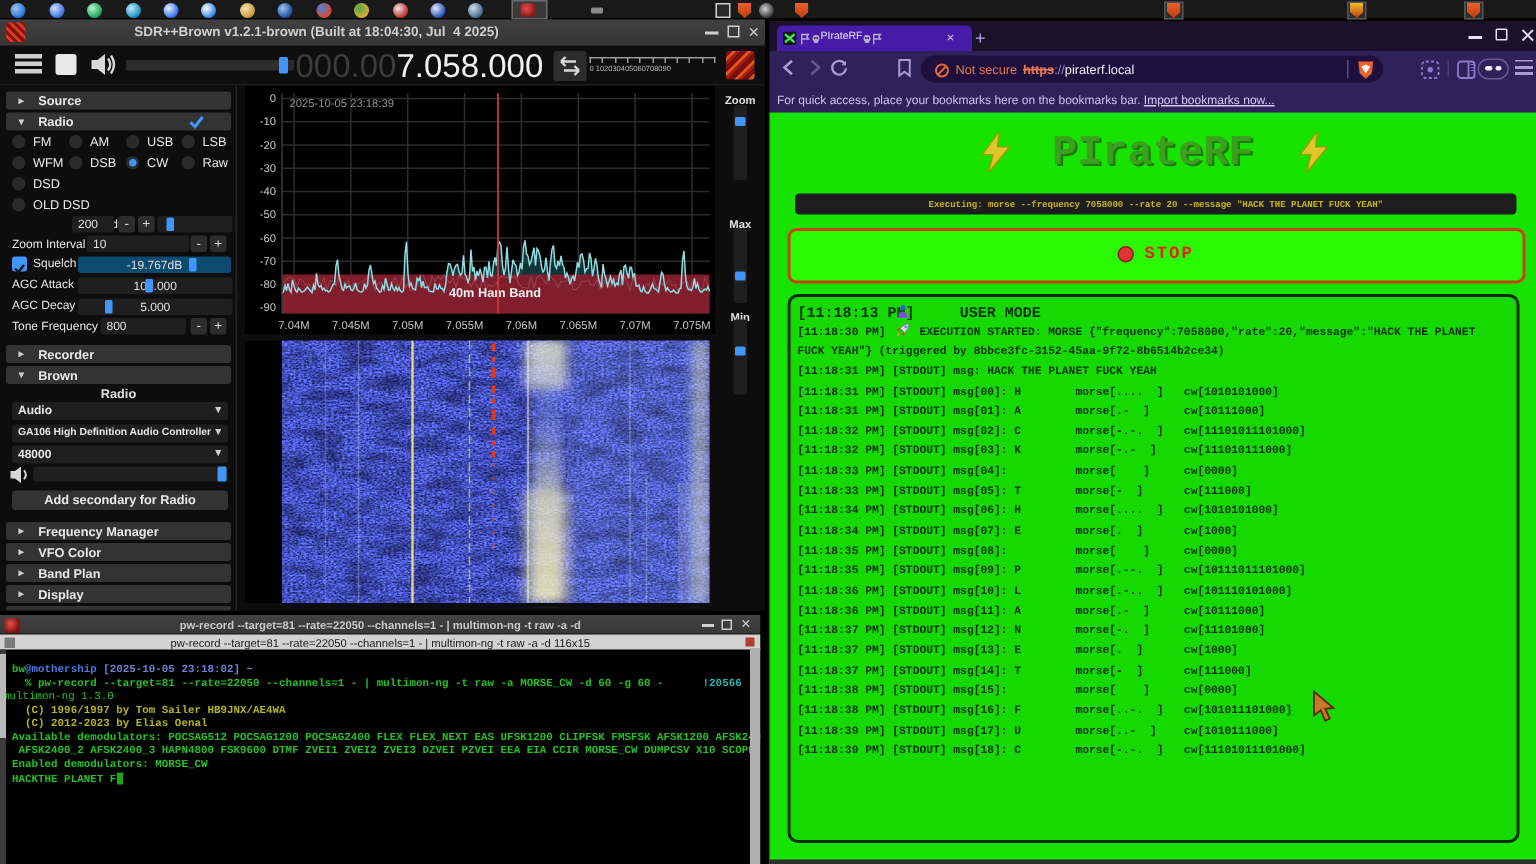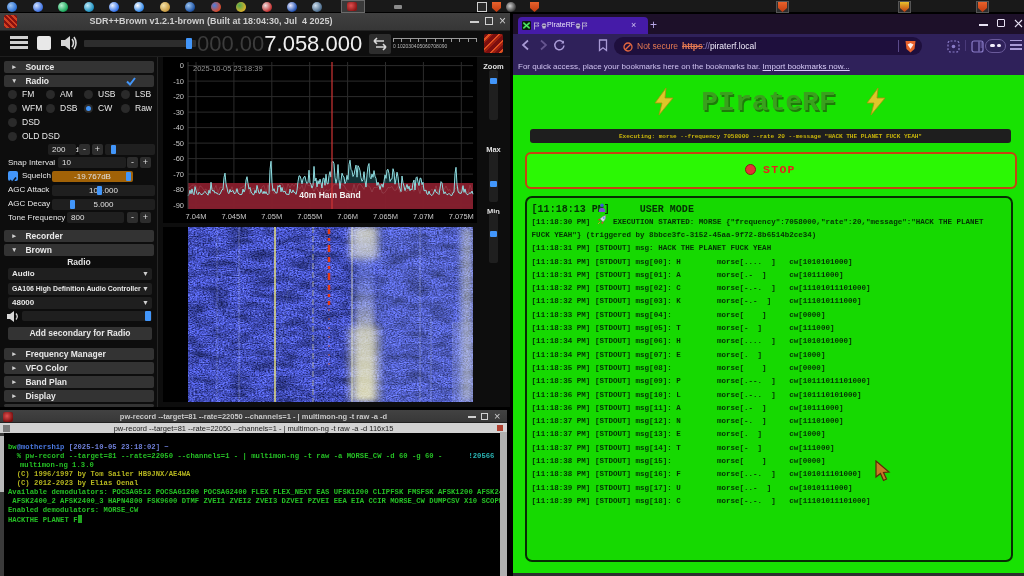--- a/index.html
+++ b/index.html
@@ -105,29 +105,29 @@
 <div class="abs" style="left:8px;top:61px;width:9px;height:9px;border-radius:50%;background:#2a2a2a;"></div>
       <div class="abs" style="left:22px;top:60px;font-size:8.5px;color:#e8e8e8;">DSD</div>
 <div class="abs" style="left:8px;top:75px;width:9px;height:9px;border-radius:50%;background:#2a2a2a;"></div>
       <div class="abs" style="left:22px;top:74px;font-size:8.5px;color:#e8e8e8;">OLD DSD</div>
 <div class="abs" style="left:8px;top:88px;font-size:8px;color:#e8e8e8;white-space:nowrap;padding-left:40px;">Bandwidth</div>
 <div class="abs" style="left:48px;top:87px;width:28px;height:11px;background:#1f1f1f;border-radius:2px;font-size:8px;color:#e0e0e0;line-height:11px;text-align:left;padding-left:4px;">200</div>
 <div class="abs" style="left:79px;top:87px;width:11px;height:11px;background:#2d2d2d;border-radius:2px;color:#ddd;text-align:center;font-size:9px;line-height:10px;">-</div>
       <div class="abs" style="left:92px;top:87px;width:11px;height:11px;background:#2d2d2d;border-radius:2px;color:#ddd;text-align:center;font-size:9px;line-height:10px;">+</div>
 <div class="abs" style="left:105px;top:87px;width:50px;height:11px;background:#1f1f1f;border-radius:2px;text-align:center;font-size:8px;color:#e0e0e0;line-height:11px;"></div>
       <div class="abs" style="left:111px;top:88px;width:5px;height:9px;background:#4296fa;border-radius:1px;"></div>
-<div class="abs" style="left:8px;top:101px;font-size:8px;color:#e8e8e8;white-space:nowrap;">Snap Interval</div>
+<div class="abs" style="left:8px;top:101px;font-size:8px;color:#e8e8e8;white-space:nowrap;">Zoom Interval</div>
 <div class="abs" style="left:58px;top:100px;width:68px;height:11px;background:#1f1f1f;border-radius:2px;font-size:8px;color:#e0e0e0;line-height:11px;text-align:left;padding-left:4px;">10</div>
 <div class="abs" style="left:127px;top:100px;width:11px;height:11px;background:#2d2d2d;border-radius:2px;color:#ddd;text-align:center;font-size:9px;line-height:10px;">-</div>
       <div class="abs" style="left:140px;top:100px;width:11px;height:11px;background:#2d2d2d;border-radius:2px;color:#ddd;text-align:center;font-size:9px;line-height:10px;">+</div>
 <div class="abs" style="left:8px;top:114px;width:10px;height:10px;background:#4296fa;border-radius:2px;"><svg width="10" height="10" viewBox="0 0 10 10">
           <path d="M2 5 L4.2 7.4 L8 2.6" stroke="#0d1520" stroke-width="1.6" fill="none"></path>
         </svg></div>
 <div class="abs" style="left:22px;top:114px;font-size:8px;color:#e8e8e8;white-space:nowrap;">Squelch</div>
-<div class="abs" style="left:52px;top:114px;width:81px;height:11px;background:#a16207;border-radius:2px;text-align:center;font-size:8px;color:#e0e0e0;line-height:11px;">-19.767dB</div>
+<div class="abs" style="left:52px;top:114px;width:102px;height:11px;background:#0c4a6e;border-radius:2px;text-align:center;font-size:8px;color:#e0e0e0;line-height:11px;">-19.767dB</div>
       <div class="abs" style="left:126px;top:115px;width:5px;height:9px;background:#4296fa;border-radius:1px;"></div>
 <div class="abs" style="left:8px;top:128px;font-size:8px;color:#e8e8e8;white-space:nowrap;">AGC Attack</div>
 <div class="abs" style="left:52px;top:128px;width:103px;height:11px;background:#1f1f1f;border-radius:2px;text-align:center;font-size:8px;color:#e0e0e0;line-height:11px;">100.000</div>
       <div class="abs" style="left:97px;top:129px;width:5px;height:9px;background:#4296fa;border-radius:1px;"></div>
 <div class="abs" style="left:8px;top:142px;font-size:8px;color:#e8e8e8;white-space:nowrap;">AGC Decay</div>
 <div class="abs" style="left:52px;top:142px;width:103px;height:11px;background:#1f1f1f;border-radius:2px;text-align:center;font-size:8px;color:#e0e0e0;line-height:11px;">5.000</div>
       <div class="abs" style="left:70px;top:143px;width:5px;height:9px;background:#4296fa;border-radius:1px;"></div>
 <div class="abs" style="left:8px;top:156px;font-size:8px;color:#e8e8e8;white-space:nowrap;">Tone Frequency</div>
 <div class="abs" style="left:67px;top:155px;width:57px;height:11px;background:#1f1f1f;border-radius:2px;font-size:8px;color:#e0e0e0;line-height:11px;text-align:left;padding-left:4px;">800</div>
 <div class="abs" style="left:127px;top:155px;width:11px;height:11px;background:#2d2d2d;border-radius:2px;color:#ddd;text-align:center;font-size:9px;line-height:10px;">-</div>
@@ -263,21 +263,21 @@
 <div class="abs" style="left:481px;top:2.5px;width:7px;height:7px;border:1.4px solid #cfcfcf;"></div>
 <div class="abs" style="left:494px;top:1px;width:10px;height:10px;color:#cfcfcf;font-size:11px;line-height:10px;">×</div>
 </div>
 <div class="abs" style="left:0;top:13px;width:507px;height:10px;background:#d2d2d2;">
 <div class="abs" style="left:3px;top:1.5px;width:7px;height:7px;background:#7a7a7a;"></div>
 <div class="abs" style="left:0;top:1px;width:507px;text-align:center;font-size:7.5px;color:#1a1a1a;">pw-record --target=81 --rate=22050 --channels=1 - | multimon-ng -t raw -a  -d 116x15</div>
 <div class="abs" style="left:497px;top:2px;width:6px;height:6px;background:#b04030;"></div>
 </div>
 <div class="abs mono" style="left:8px;top:33px;font-size:7.2px;font-weight:bold;white-space:pre;letter-spacing:0.03px;"><span style="color:#25c025;">bw</span><span style="color:#4a78e0;">@mothership</span><span style="color:#6f7fd8;"> [2025-10-05 23:18:02] ~</span></div>
 <div class="abs mono" style="left:8px;top:42px;font-size:7.2px;font-weight:bold;white-space:pre;letter-spacing:0.03px;"><span style="color:#25c025;">  % pw-record --target=81 --rate=22050 --channels=1 - | multimon-ng -t raw -a MORSE_CW -d 60 -g 60 -</span>&nbsp;&nbsp;&nbsp;&nbsp;&nbsp;&nbsp;<span style="color:#2ab5b5;">!20566</span></div>
-<div class="abs mono" style="left:20px;top:51px;font-size:7.2px;font-weight:bold;white-space:pre;letter-spacing:0.03px;"><span style="color:#25c025;">multimon-ng 1.3.0</span></div>
+<div class="abs mono" style="left:2px;top:51px;font-size:7.2px;font-weight:normal;white-space:pre;letter-spacing:0.03px;"><span style="color:#25c025;">multimon-ng 1.3.0</span></div>
 <div class="abs mono" style="left:8px;top:60px;font-size:7.2px;font-weight:bold;white-space:pre;letter-spacing:0.03px;"><span style="color:#b5b51f;">&nbsp;&nbsp;(C) 1996/1997 by Tom Sailer HB9JNX/AE4WA</span></div>
 <div class="abs mono" style="left:8px;top:69px;font-size:7.2px;font-weight:bold;white-space:pre;letter-spacing:0.03px;"><span style="color:#b5b51f;">&nbsp;&nbsp;(C) 2012-2023 by Elias Oenal</span></div>
 <div class="abs mono" style="left:8px;top:78px;font-size:7.2px;font-weight:bold;white-space:pre;letter-spacing:0.03px;"><span style="color:#25c025;">Available demodulators: POCSAG512 POCSAG1200 POCSAG2400 FLEX FLEX_NEXT EAS UFSK1200 CLIPFSK FMSFSK AFSK1200 AFSK2400</span></div>
 <div class="abs mono" style="left:8px;top:87px;font-size:7.2px;font-weight:bold;white-space:pre;letter-spacing:0.03px;"><span style="color:#25c025;">&nbsp;AFSK2400_2 AFSK2400_3 HAPN4800 FSK9600 DTMF ZVEI1 ZVEI2 ZVEI3 DZVEI PZVEI EEA EIA CCIR MORSE_CW DUMPCSV X10 SCOPE</span></div>
 <div class="abs mono" style="left:8px;top:96px;font-size:7.2px;font-weight:bold;white-space:pre;letter-spacing:0.03px;"><span style="color:#25c025;">Enabled demodulators: MORSE_CW</span></div>
 <div class="abs mono" style="left:8px;top:105px;font-size:7.2px;font-weight:bold;white-space:pre;letter-spacing:0.03px;"><span style="color:#25c025;">HACKTHE PLANET F</span><span style="display:inline-block;width:4.5px;height:8px;background:rgba(37,192,37,0.85);vertical-align:-1.5px;"></span></div>
 <div class="abs" style="left:0;top:23px;width:4px;height:143px;background:#3a3a3a;"></div>
 <div class="abs" style="left:0;top:26px;width:4px;height:56px;background:#b8b8b8;"></div>
 <div class="abs" style="left:500px;top:22px;width:7px;height:144px;background:#b0b0b0;"></div>
 </div>

